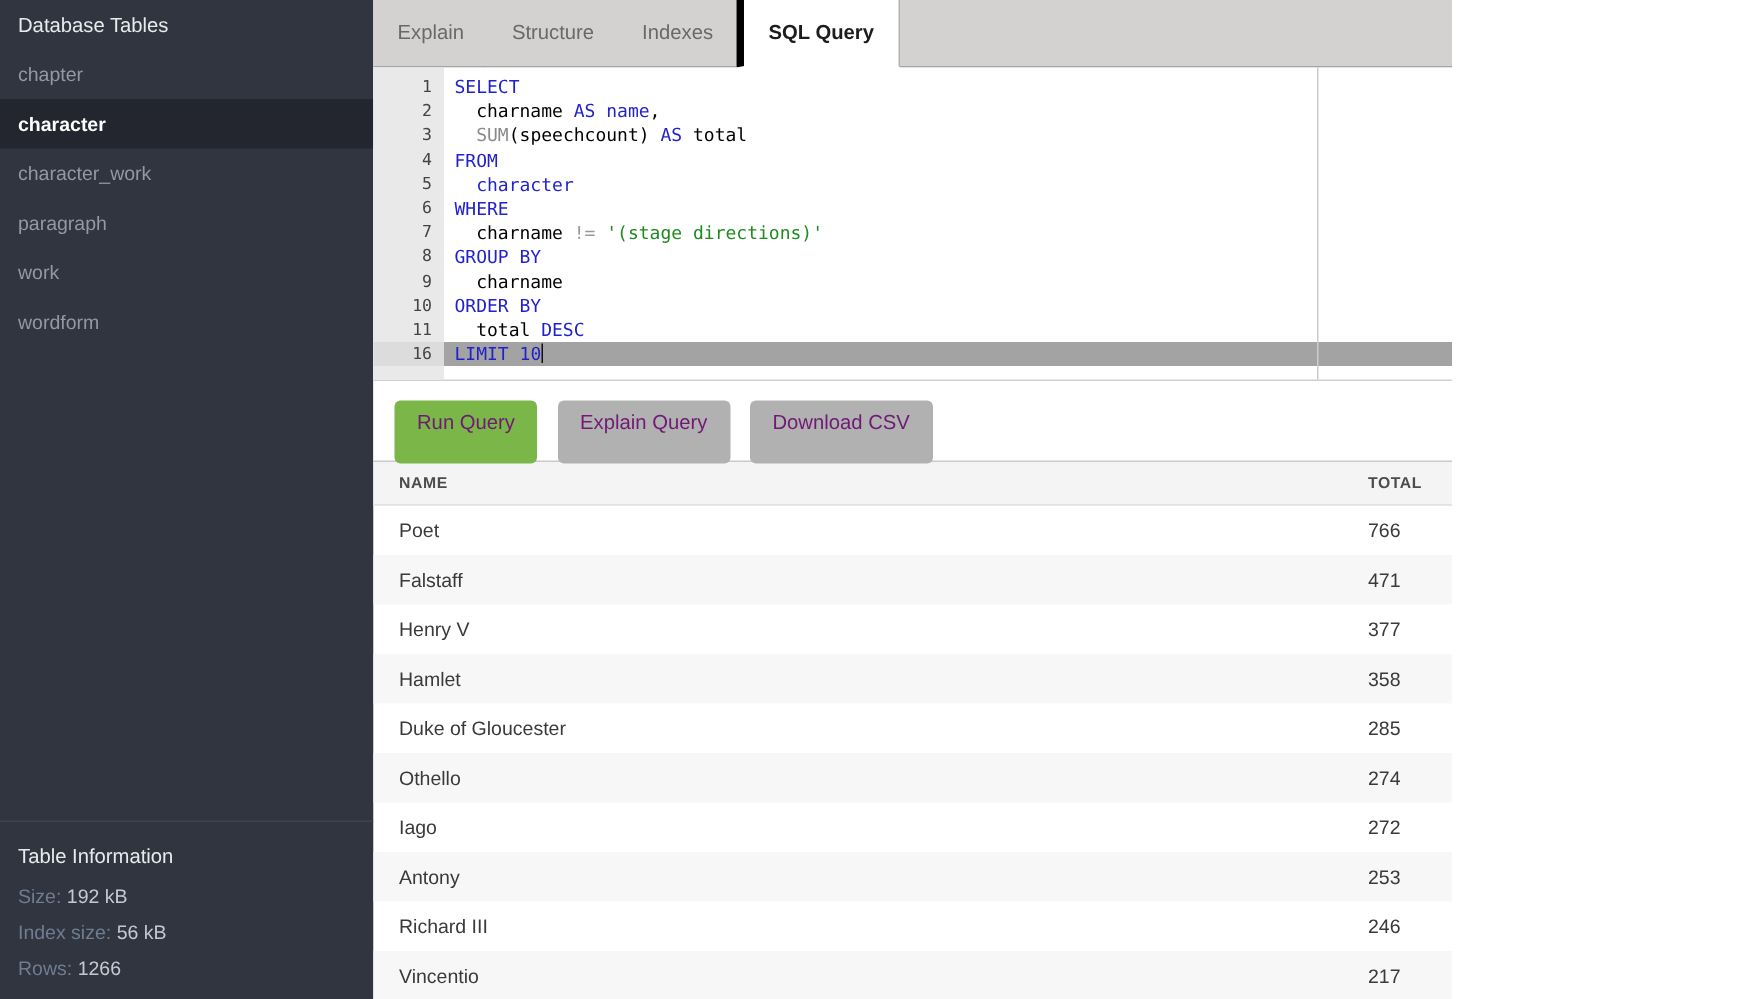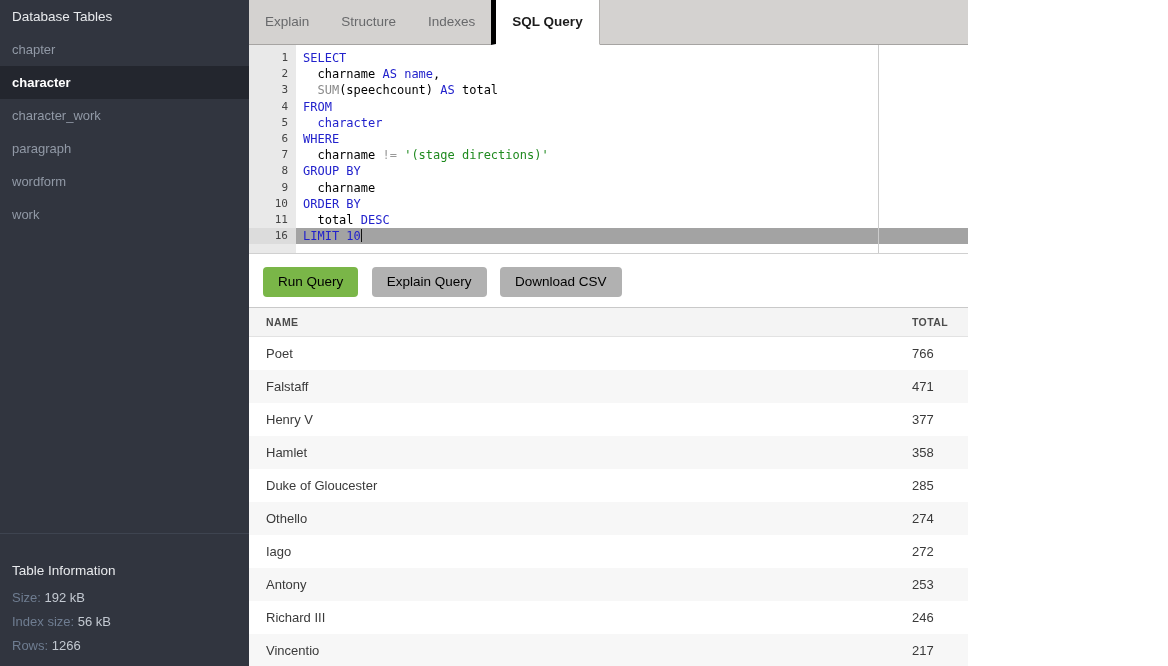--- a/index.html
+++ b/index.html
@@ -5,21 +5,21 @@
   * { margin:0; padding:0; box-sizing:border-box; }
   html,body { width:1168px; height:666px; overflow:hidden; }
   body { font-family:"Liberation Sans", sans-serif; background:#fff; }
   .app { position:relative; width:968px; height:666px; overflow:hidden; }
 
   
   .sidebar { position:absolute; left:0; top:0; width:249px; height:666px; background:#31353f; }
   .sb-title { height:33px; line-height:33px; padding-left:12px; color:#e8eaed; font-size:13.5px; }
   .sb-item { height:33px; line-height:33px; padding-left:12px; font-size:13px; color:#9199a6; cursor:pointer; }
   .sb-item.selected { background:#23262e; color:#ffffff; font-weight:bold; }
-  .sb-info { position:absolute; bottom:0; left:0; right:0; border-top:1px solid #3e4450; padding:24px 12px 8px 12px; }
+  .sb-info { position:absolute; bottom:0; left:0; right:0; border-top:1px solid #3e4450; padding:10px 12px 8px 12px; }
   .sb-info-title { color:#e8eaed; font-size:13.5px; line-height:26px; margin-bottom:2px; }
   .sb-info-row { font-size:13px; line-height:24px; }
   .sb-info-row .lbl { color:#6f7d91; }
   .sb-info-row .val { color:#c3c9d1; }
 
   
   .main { position:absolute; left:249px; top:0; width:919px; height:666px; background:#fff; }
 
   
   .tabbar { display:flex; height:45px; background:#d4d2d0; }
@@ -43,21 +43,21 @@
   .tok-kw  { color:#2222cc; }
   .tok-id  { color:#000000; }
   .tok-fn  { color:#8a8a8a; }
   .tok-op  { color:#999999; }
   .tok-str { color:#1f8a1f; }
   .tok-num { color:#2222cc; }
   .caret { display:inline-block; width:1px; height:13px; background:#111; vertical-align:-2px; }
 
   
   .btnbar { height:53px; padding:13px 0 0 14px; background:#fff; }
-  .btn { border:none; border-radius:4px; color:#000000; font-size:13.5px; padding:7px 15px 8px;
+  .btn { border:none; border-radius:4px; color:#701a75; font-size:13.5px; padding:7px 15px 20px;
          margin-right:9px; font-family:inherit; cursor:pointer; }
   .btn.primary { background:#7ab648; }
   .btn.secondary { background:#b1b1b1; }
 
   
   .results { width:100%; border-collapse:collapse; table-layout:fixed; }
   .results th { height:29px; background:#f4f4f4; border-top:1px solid #c9c9c9; border-bottom:1px solid #e2e2e2;
                 font-size:10.5px; color:#4c4c4c; letter-spacing:0.4px; text-align:left; padding:0; font-weight:bold; }
   .results th.c1, .results td.c1 { width:663px; padding-left:17px; }
   .results td { height:33px; font-size:13px; color:#3a3a3a; padding:0; }
@@ -68,22 +68,22 @@
 
 <div class="app">
 
   <div class="sidebar">
     <div class="sb-title">Database Tables</div>
     <div id="table-list">
         <div class="sb-item">chapter</div>
         <div class="sb-item selected">character</div>
         <div class="sb-item">character_work</div>
         <div class="sb-item">paragraph</div>
+        <div class="sb-item">work</div>
         <div class="sb-item">wordform</div>
-        <div class="sb-item">work</div>
       </div>
 
     <div class="sb-info">
       <div class="sb-info-title">Table Information</div>
       <div class="sb-info-row">
         <span class="lbl">Size:</span>
         <span class="val">192 kB</span>
       </div>
       <div class="sb-info-row">
         <span class="lbl">Index size:</span>

